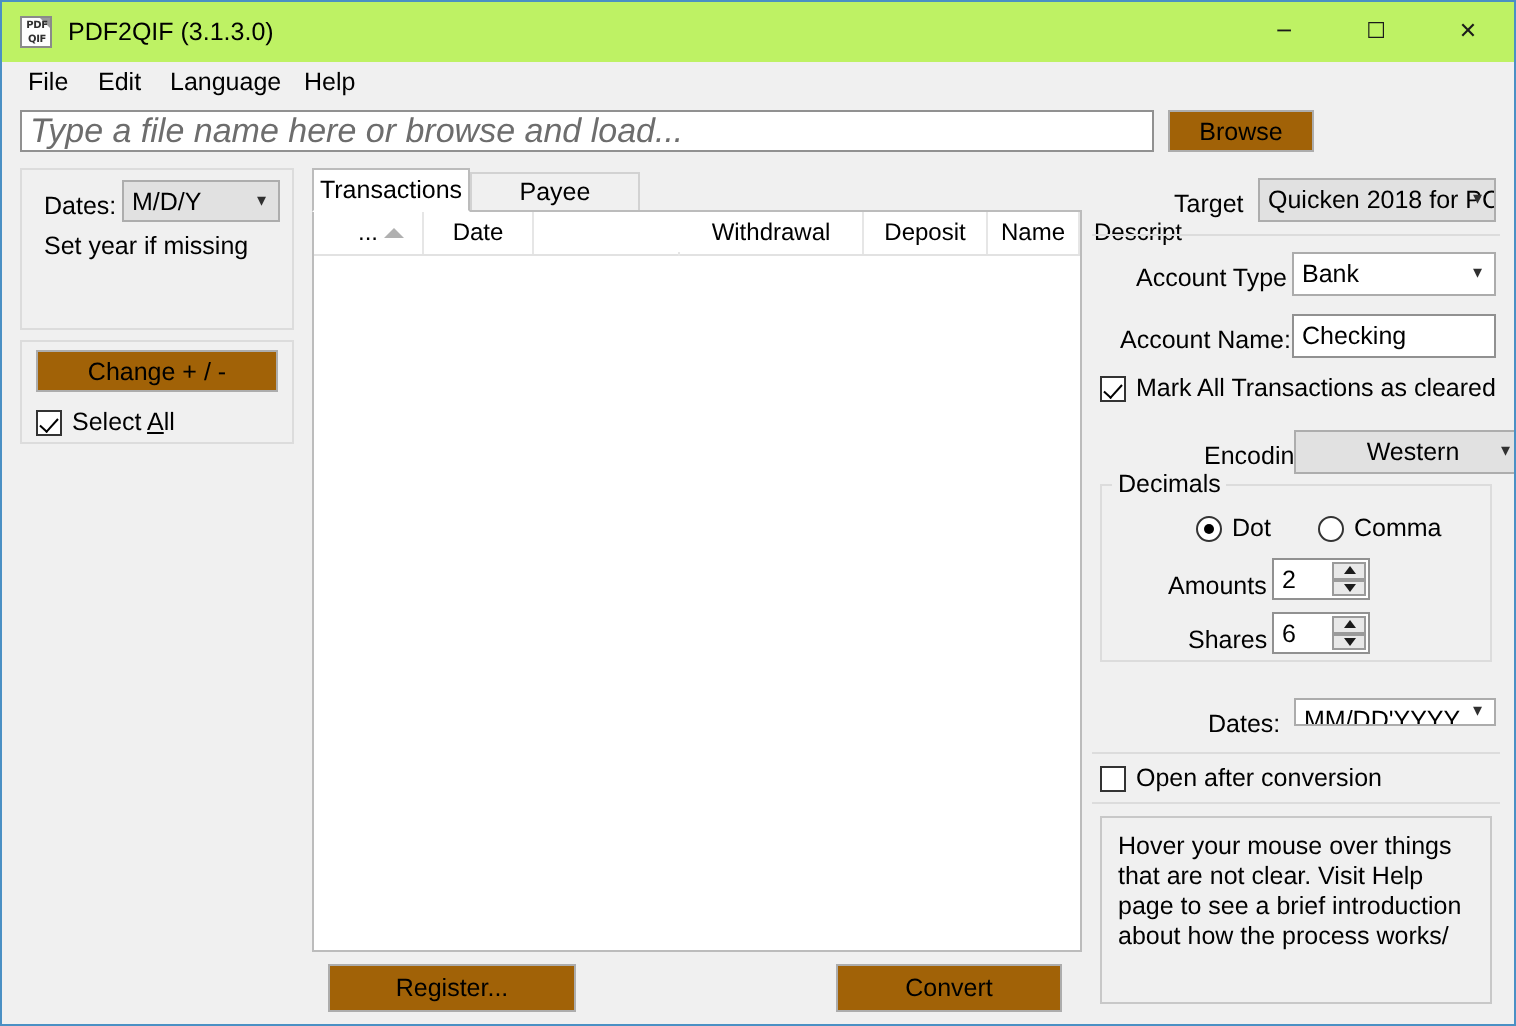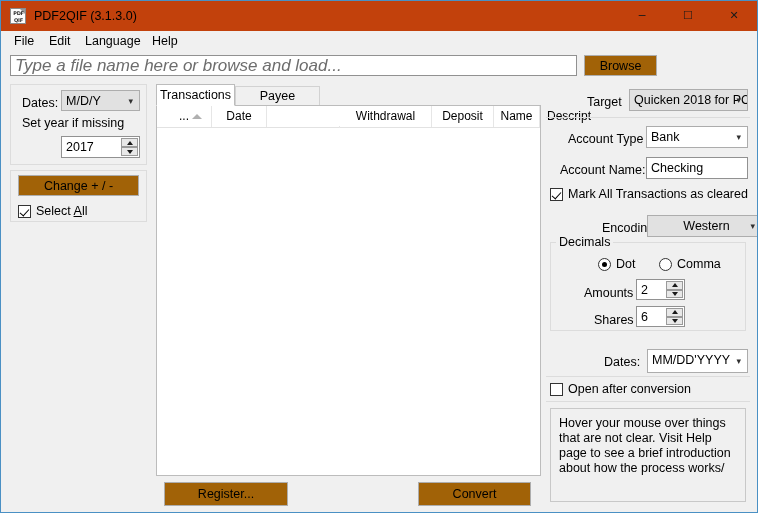--- a/index.html
+++ b/index.html
@@ -22,21 +22,21 @@
     box-sizing: border-box;
     overflow: hidden;
   }
 
   
   .titlebar {
     position: absolute;
     left: 0; top: 0;
     width: 100%;
     height: 30px;
-    background: #c2410c;
+    background: #bef264;
     box-sizing: border-box;
   }
   .title-icon {
     position: absolute;
     left: 9px; top: 7px;
     width: 16px; height: 16px;
     background: #fdfdfd;
     border: 1px solid #8a8a8a;
     box-sizing: border-box;
     overflow: hidden;
@@ -453,31 +453,20 @@
   <div class="group" id="left-group-dates"></div>
 
   <div class="lbl" style="left:21px; top:95px;">Dates:</div>
   <div class="combo flat" style="left:60px; top:89px; width:79px; height:21px;">
     <span>M/D/Y</span>
     <span class="arrow">▾</span>
   </div>
 
   <div class="lbl" style="left:21px; top:115px;">Set year if missing</div>
 
-  <div class="spin" style="left:60px; top:135px; width:79px; height:22px;">
-    <span class="val">2017</span>
-    <div class="btns">
-      <div class="sb up">
-          <i></i>
-        </div>
-      <div class="sb dn">
-          <i></i>
-        </div>
-    </div>
-  </div>
 
   <div class="group" id="left-group-select"></div>
   <button class="btn" style="position:absolute; left:17px; top:174px; width:121px; height:21px;">Change + / -</button>
 
   <div class="chk checked" style="left:17px; top:203px;">
     <span class="box"></span>
     <span class="ctext">Select <u>A</u>ll</span>
   </div>
 
   <div id="center-panel">
@@ -567,21 +556,21 @@
         <div class="sb up">
             <i></i>
           </div>
         <div class="sb dn">
             <i></i>
           </div>
       </div>
     </div>
 
     <div class="lbl" style="left:58px; top:271px;">Dates:</div>
-    <div class="combo" style="left:101px; top:265px; width:101px; height:24px;">
+    <div class="combo" style="left:101px; top:265px; width:101px; height:14px;">
       <span>MM/DD'YYYY</span>
       <span class="arrow">▾</span>
     </div>
 
     <div class="rsep" style="top:292px;"></div>
 
     <div class="chk" style="left:4px; top:298px;">
       <span class="box"></span>
       <span class="ctext">Open after conversion</span>
     </div>

